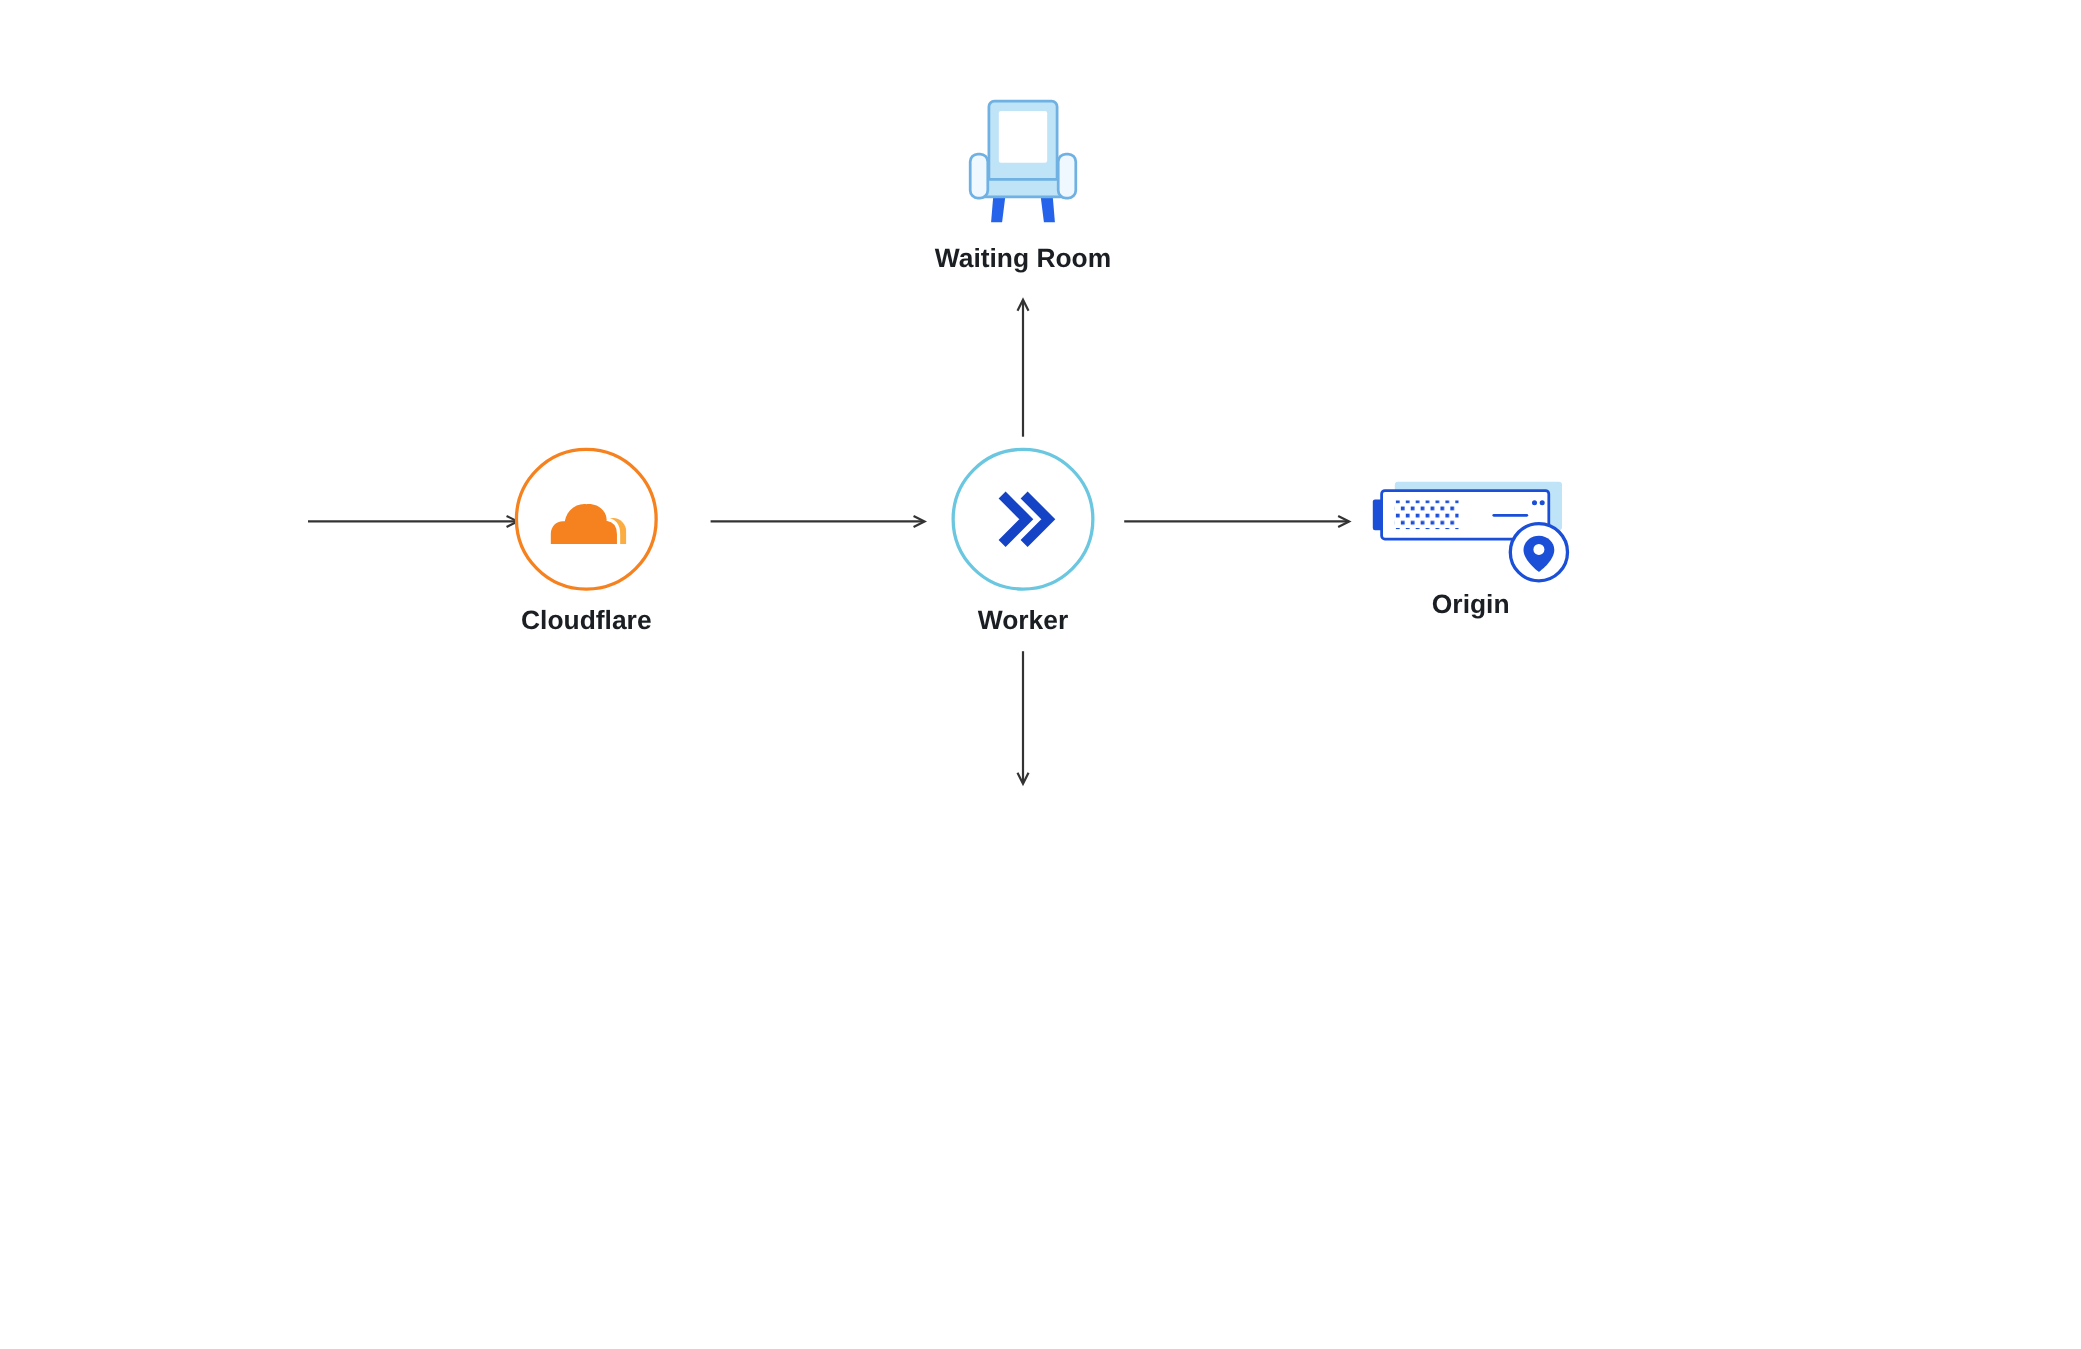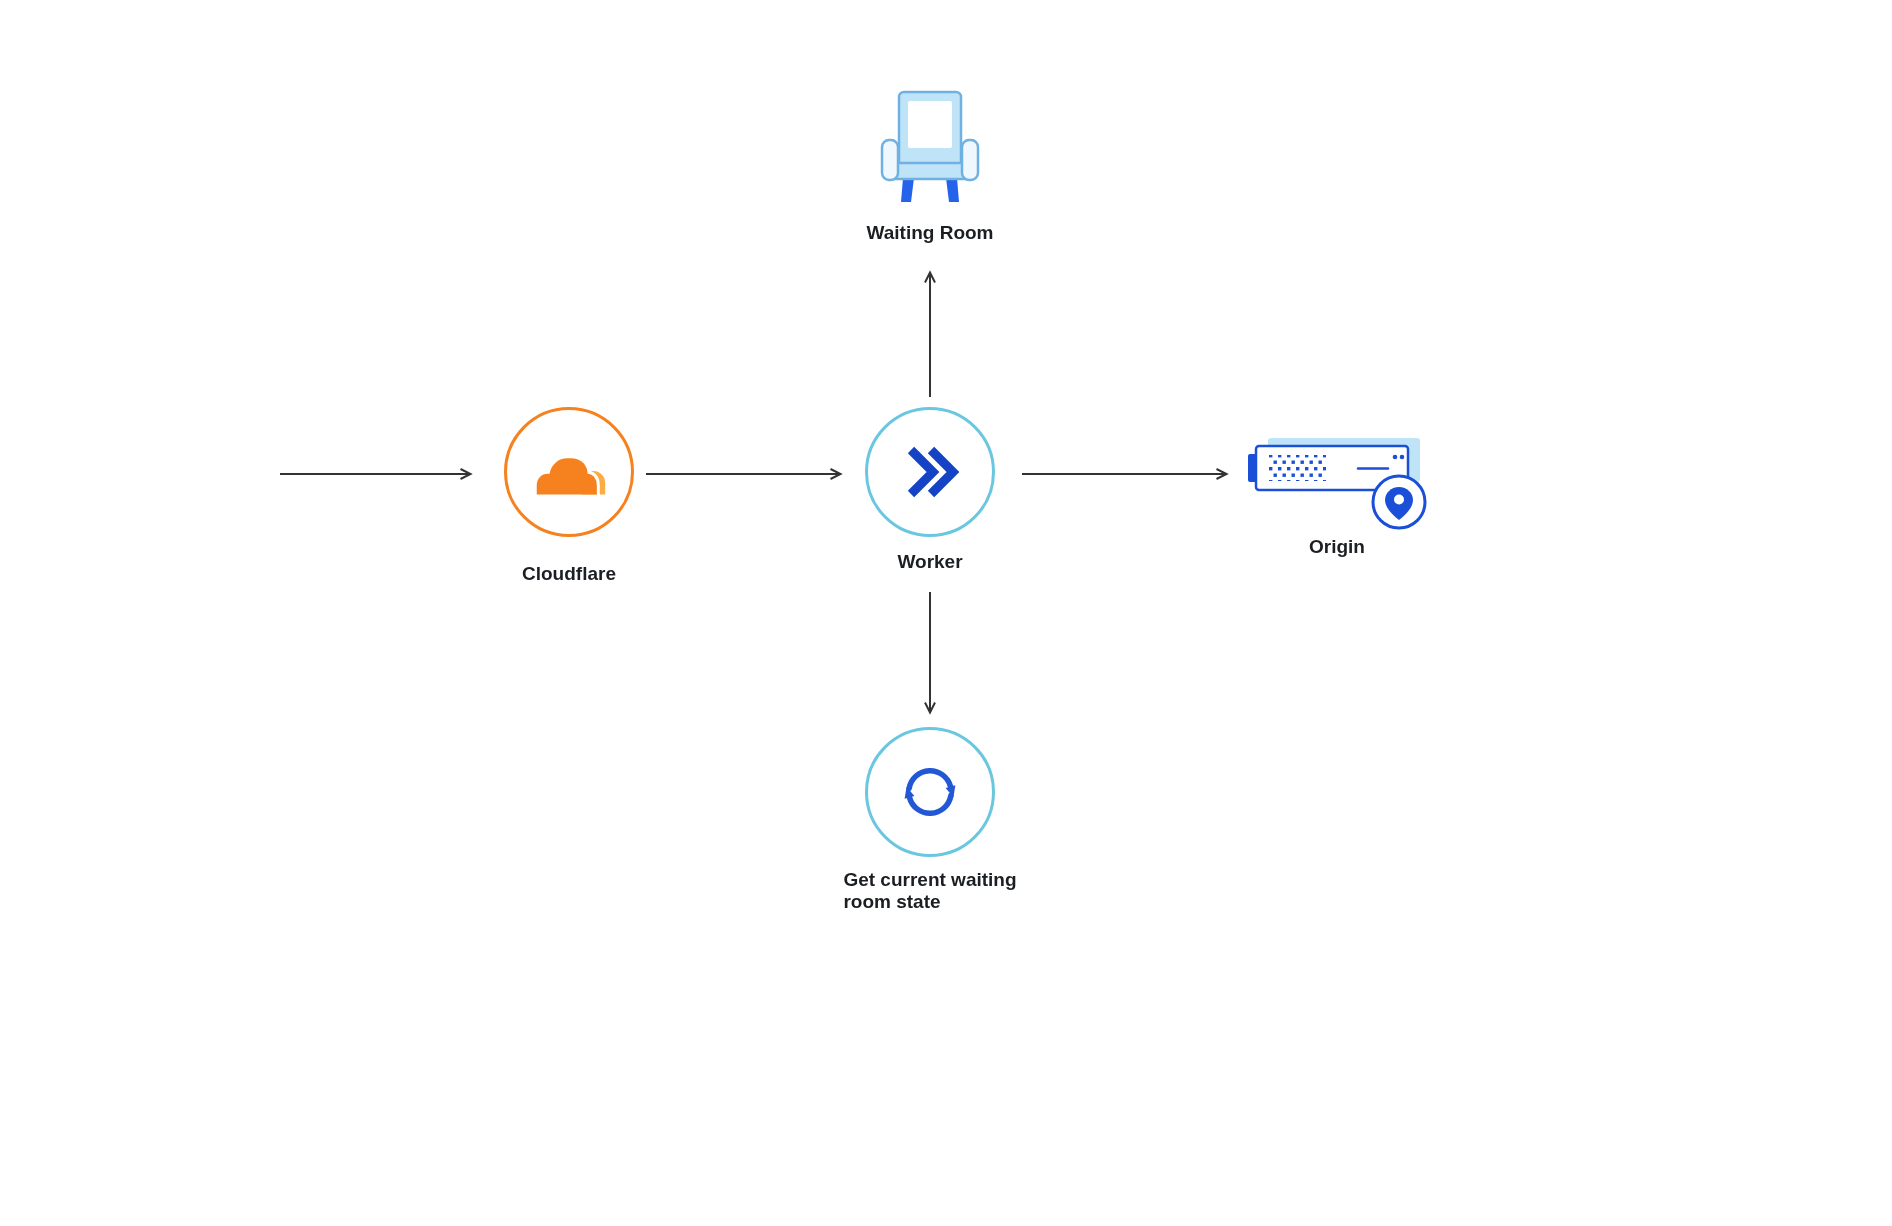--- a/index.html
+++ b/index.html
@@ -7,21 +7,21 @@
   body { font-family:"Liberation Sans", sans-serif; }
   .canvas { position:relative; width:1892px; height:1226px; background:#ffffff; overflow:hidden; }
   .connectors { position:absolute; left:0; top:0; pointer-events:none; }
   .conn { stroke:#333333; stroke-width:2; }
   .node { position:absolute; display:flex; flex-direction:column; align-items:center; }
   .node svg { display:block; }
   .ring { width:130px; height:130px; border-radius:50%; background:#ffffff;
           display:flex; align-items:center; justify-content:center; }
   .ring.orange { border:3px solid #F6821F; }
   .ring.cyan   { border:3px solid #6BC7E0; }
-  .label { font-size:19px; font-weight:700; color:#1B1F23; line-height:1.18; }
+  .label { font-size:24px; font-weight:700; color:#1B1F23; text-align:center; line-height:1.18; }
 </style>
 </head>
 <body>
 
 <div class="canvas">
 
   <svg class="connectors" width="1892" height="1226" viewBox="0 0 1892 1226">
     <defs>
       <marker id="ah" markerWidth="16" markerHeight="16" refX="11.5" refY="7" orient="auto" markerUnits="userSpaceOnUse">
         <path d="M2,2 L12,7 L2,12" fill="none" stroke="#333333" stroke-width="2"></path>
@@ -41,21 +41,21 @@
       <rect x="23" y="2" width="62" height="82" rx="5" fill="#BFE3F7" stroke="#6FB1E2" stroke-width="2.5"></rect>
       <rect x="32" y="11" width="44" height="47" rx="2" fill="#ffffff"></rect>
       <rect x="11" y="73" width="86" height="16" rx="3" fill="#BFE3F7" stroke="#6FB1E2" stroke-width="2.5"></rect>
       <rect x="6" y="50" width="16" height="40" rx="7" fill="#EFF8FE" stroke="#6FB1E2" stroke-width="2.5"></rect>
       <rect x="86" y="50" width="16" height="40" rx="7" fill="#EFF8FE" stroke="#6FB1E2" stroke-width="2.5"></rect>
     </svg>
     <div class="label" style="margin-top:16px;">Waiting Room</div>
   </div>
 
 
-  <div class="node" style="left:459px; top:407px; width:220px;gap:12px;">
+  <div class="node" style="left:423px; top:407px; width:220px;">
     <div class="ring orange">
       <svg width="88" height="62" viewBox="0 0 90 62">
         <path d="M58,54 L58,42 A12,12 0 0 1 82,42 L82,54 Z" fill="#FBAD41"></path>
         <path d="M12,54 L12,45 C12,37 18,32 25,33 C27,22 36,16 45,17 C55,16 63,22 64,31 C71,32 75,37 75,45 L75,54 Z" fill="#F6821F"></path>
         <path d="M75,56 L75,45 C75,37 71,32 64,31" fill="none" stroke="#FFFFFF" stroke-width="3"></path>
       </svg>
     </div>
     <div class="label" style="margin-top:14px;">Cloudflare</div>
   </div>
 
@@ -84,28 +84,14 @@
   <div class="node" style="left:820px; top:407px; width:220px;">
     <div class="ring cyan">
       <svg width="74" height="72" viewBox="0 0 74 72">
         <polyline points="18,14 40,36 18,58" fill="none" stroke="#1443C6" stroke-width="9"></polyline>
         <polyline points="38,14 60,36 38,58" fill="none" stroke="#1443C6" stroke-width="9"></polyline>
       </svg>
     </div>
     <div class="label" style="margin-top:14px;">Worker</div>
   </div>
 
-  <div class="node" style="left:780px; top:727px; width:300px;">
-    <div class="ring cyan">
-      <svg width="78" height="78" viewBox="0 0 70 70">
-        <path d="M16.3,31.7 A19,19 0 0 1 53.4,30.1" fill="none" stroke="#2257D6" stroke-width="5" stroke-linecap="round"></path>
-        <path d="M53.7,38.3 A19,19 0 0 1 16.6,39.9" fill="none" stroke="#2257D6" stroke-width="5" stroke-linecap="round"></path>
-        <polygon points="56,39.8 57.8,28.9 49,31.3" fill="#2257D6"></polygon>
-        <polygon points="14,30.2 12.2,41.1 21,38.7" fill="#2257D6"></polygon>
-      </svg>
-    </div>
-    <div class="label" style="margin-top:12px;">
-      <span style="display:block;">Get current waiting</span>
-      <span style="display:block;">room state</span>
-    </div>
-  </div>
 
 </div>
 
 </body></html>

